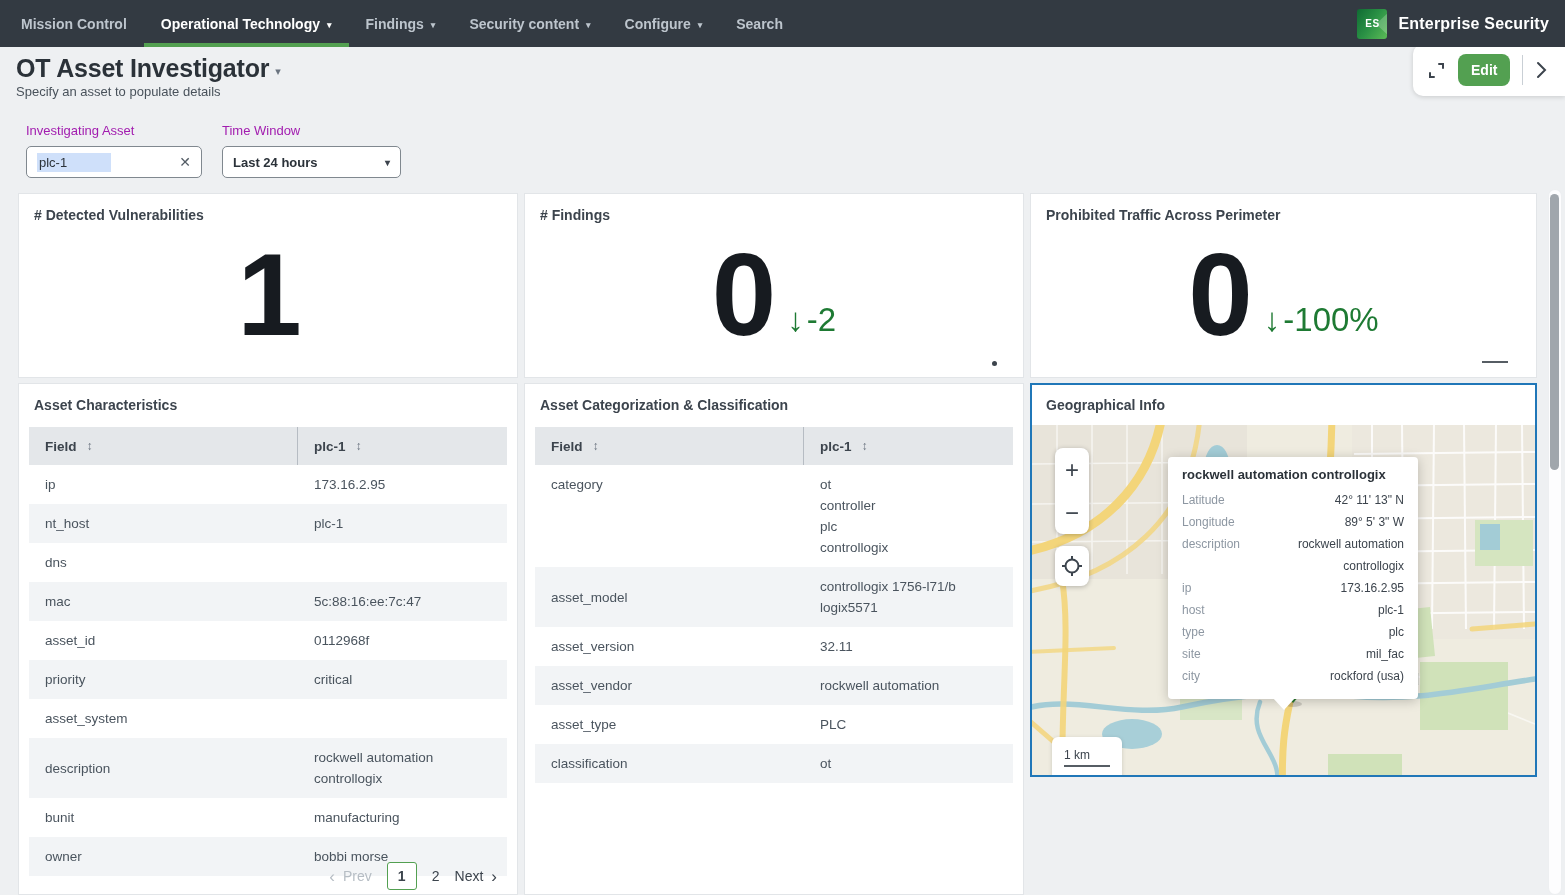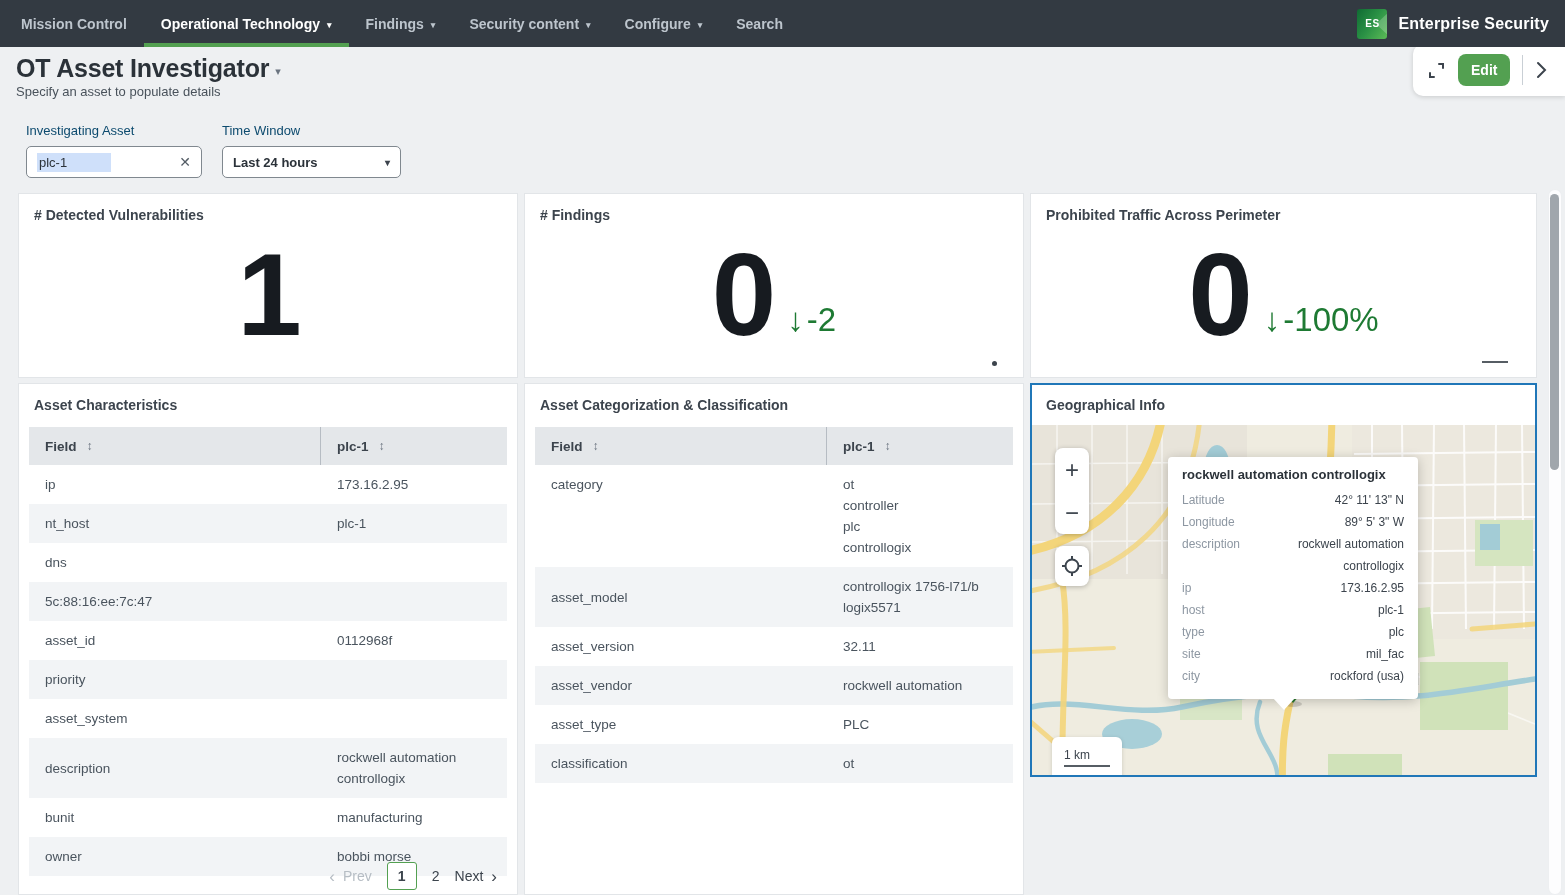--- a/index.html
+++ b/index.html
@@ -54,21 +54,21 @@
     display:flex; align-items:center; gap:12px; padding:0 12px 0 14px; z-index:25;
   }
   .icon-btn { background:none; border:none; cursor:pointer; display:flex; align-items:center; }
   .edit-btn {
     background:#53a051; color:#fff; border:none; border-radius:8px;
     font-family:inherit; font-size:14px; font-weight:bold; padding:8px 13px; cursor:pointer;
   }
   .toolbar-divider { width:1px; height:30px; background:#c9cfd5; }
 
   
-  .filter-label { position:absolute; font-size:13px; color:#0c4a6e; }
+  .filter-label { position:absolute; font-size:13px; color:#a21caf; }
   .lbl-asset { left:26px; top:123px; }
   .lbl-time  { left:222px; top:123px; }
   .input-box {
     position:absolute; top:146px; height:32px; background:#fff;
     border:1px solid #80888f; border-radius:5px;
     display:flex; align-items:center; padding:0 10px; font-size:13px; color:#2b3239;
   }
   .asset-box { left:26px; width:176px; }
   .asset-box .sel { background:#cfe0fa; padding:2px 44px 2px 2px; }
   .clear-x { margin-left:auto; color:#525b64; font-size:14px; cursor:pointer; }
@@ -89,21 +89,21 @@
   .kpi-dash { position:absolute; right:28px; bottom:14px; width:26px; height:2px; background:#565d64; }
 
   .char-panel { left:18px;  top:383px; width:500px; height:512px; overflow:hidden; }
   .cat-panel  { left:524px; top:383px; width:500px; height:512px; overflow:hidden; }
   .geo-panel  { left:1030px;top:383px; width:507px; height:394px; border:2px solid #2077b8; overflow:hidden; }
 
   
   .tbl { margin:14px 10px 0; font-size:13.5px; }
   .trow { display:flex; min-height:38px; align-items:center; color:#4a545e; }
   .trow.head { background:#e4e7ea; height:36px; font-weight:bold; color:#3c444d; }
-  .c1 { width:292px; padding-left:16px; display:flex; align-items:center; gap:10px; align-self:stretch; }
+  .c1 { width:269px; padding-left:16px; display:flex; align-items:center; gap:10px; align-self:stretch; }
   .c2 { flex:1; padding-left:16px; display:flex; align-items:center; gap:10px; align-self:stretch; }
   .trow.head .c1 { border-right:1px solid #b6bcc3; }
   .sort-icon { color:#6b7480; font-size:12px; font-weight:normal; cursor:pointer; }
   .trow:nth-child(odd):not(.head) { background:#f2f4f6; }
   .trow .val { white-space:pre-line; line-height:21px; padding:9px 6px 9px 0; }
 
   .pagination {
     position:absolute; bottom:4px; right:20px; display:flex; align-items:center; gap:15px;
     font-size:14px; color:#3c444d;
   }
@@ -305,35 +305,41 @@
     </div>
     <div class="trow">
       <div class="c1">
           <span class="val">dns</span>
         </div>
       <div class="c2">
           <span class="val"></span>
         </div>
     </div>
     <div class="trow">
+      <div class="c1">
+          <span class="val">mac</span>
+        </div>
       <div class="c2">
           <span class="val">5c:88:16:ee:7c:47</span>
         </div>
     </div>
     <div class="trow">
       <div class="c1">
           <span class="val">asset_id</span>
         </div>
       <div class="c2">
           <span class="val">0112968f</span>
         </div>
     </div>
     <div class="trow">
       <div class="c1">
           <span class="val">priority</span>
+        </div>
+      <div class="c2">
+          <span class="val">critical</span>
         </div>
     </div>
     <div class="trow">
       <div class="c1">
           <span class="val">asset_system</span>
         </div>
     </div>
     <div class="trow">
       <div class="c1">
           <span class="val">description</span>

